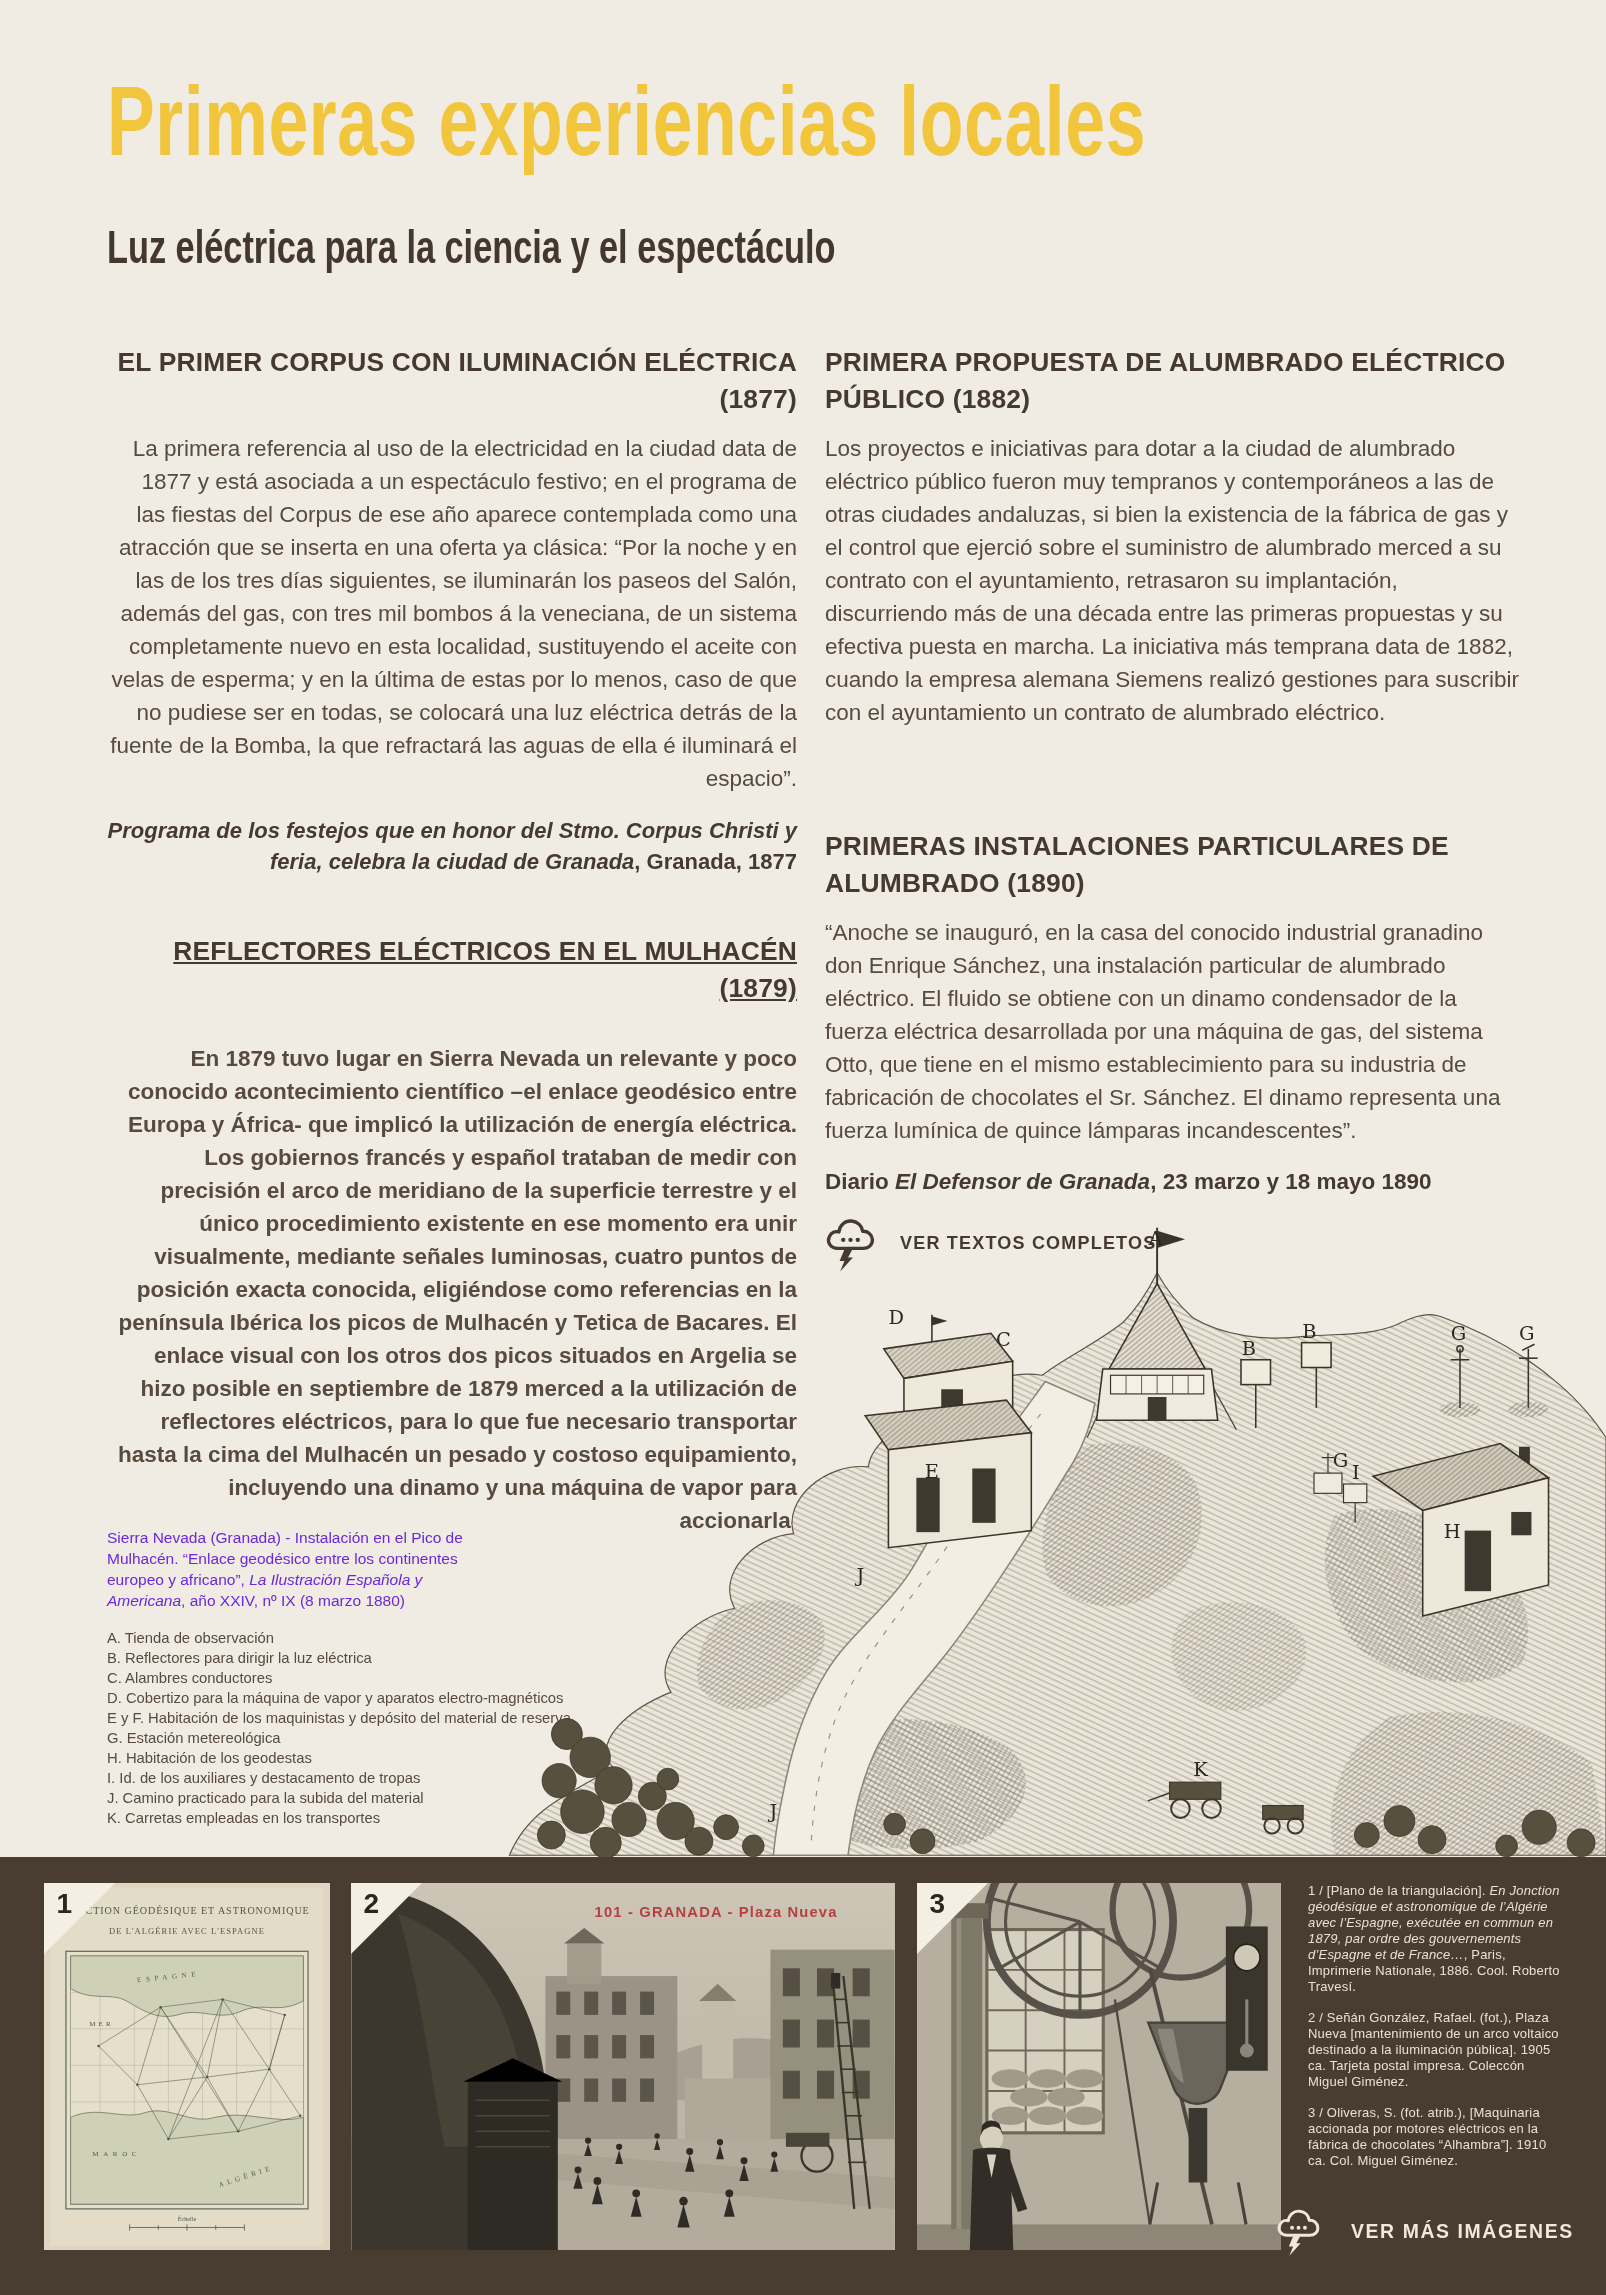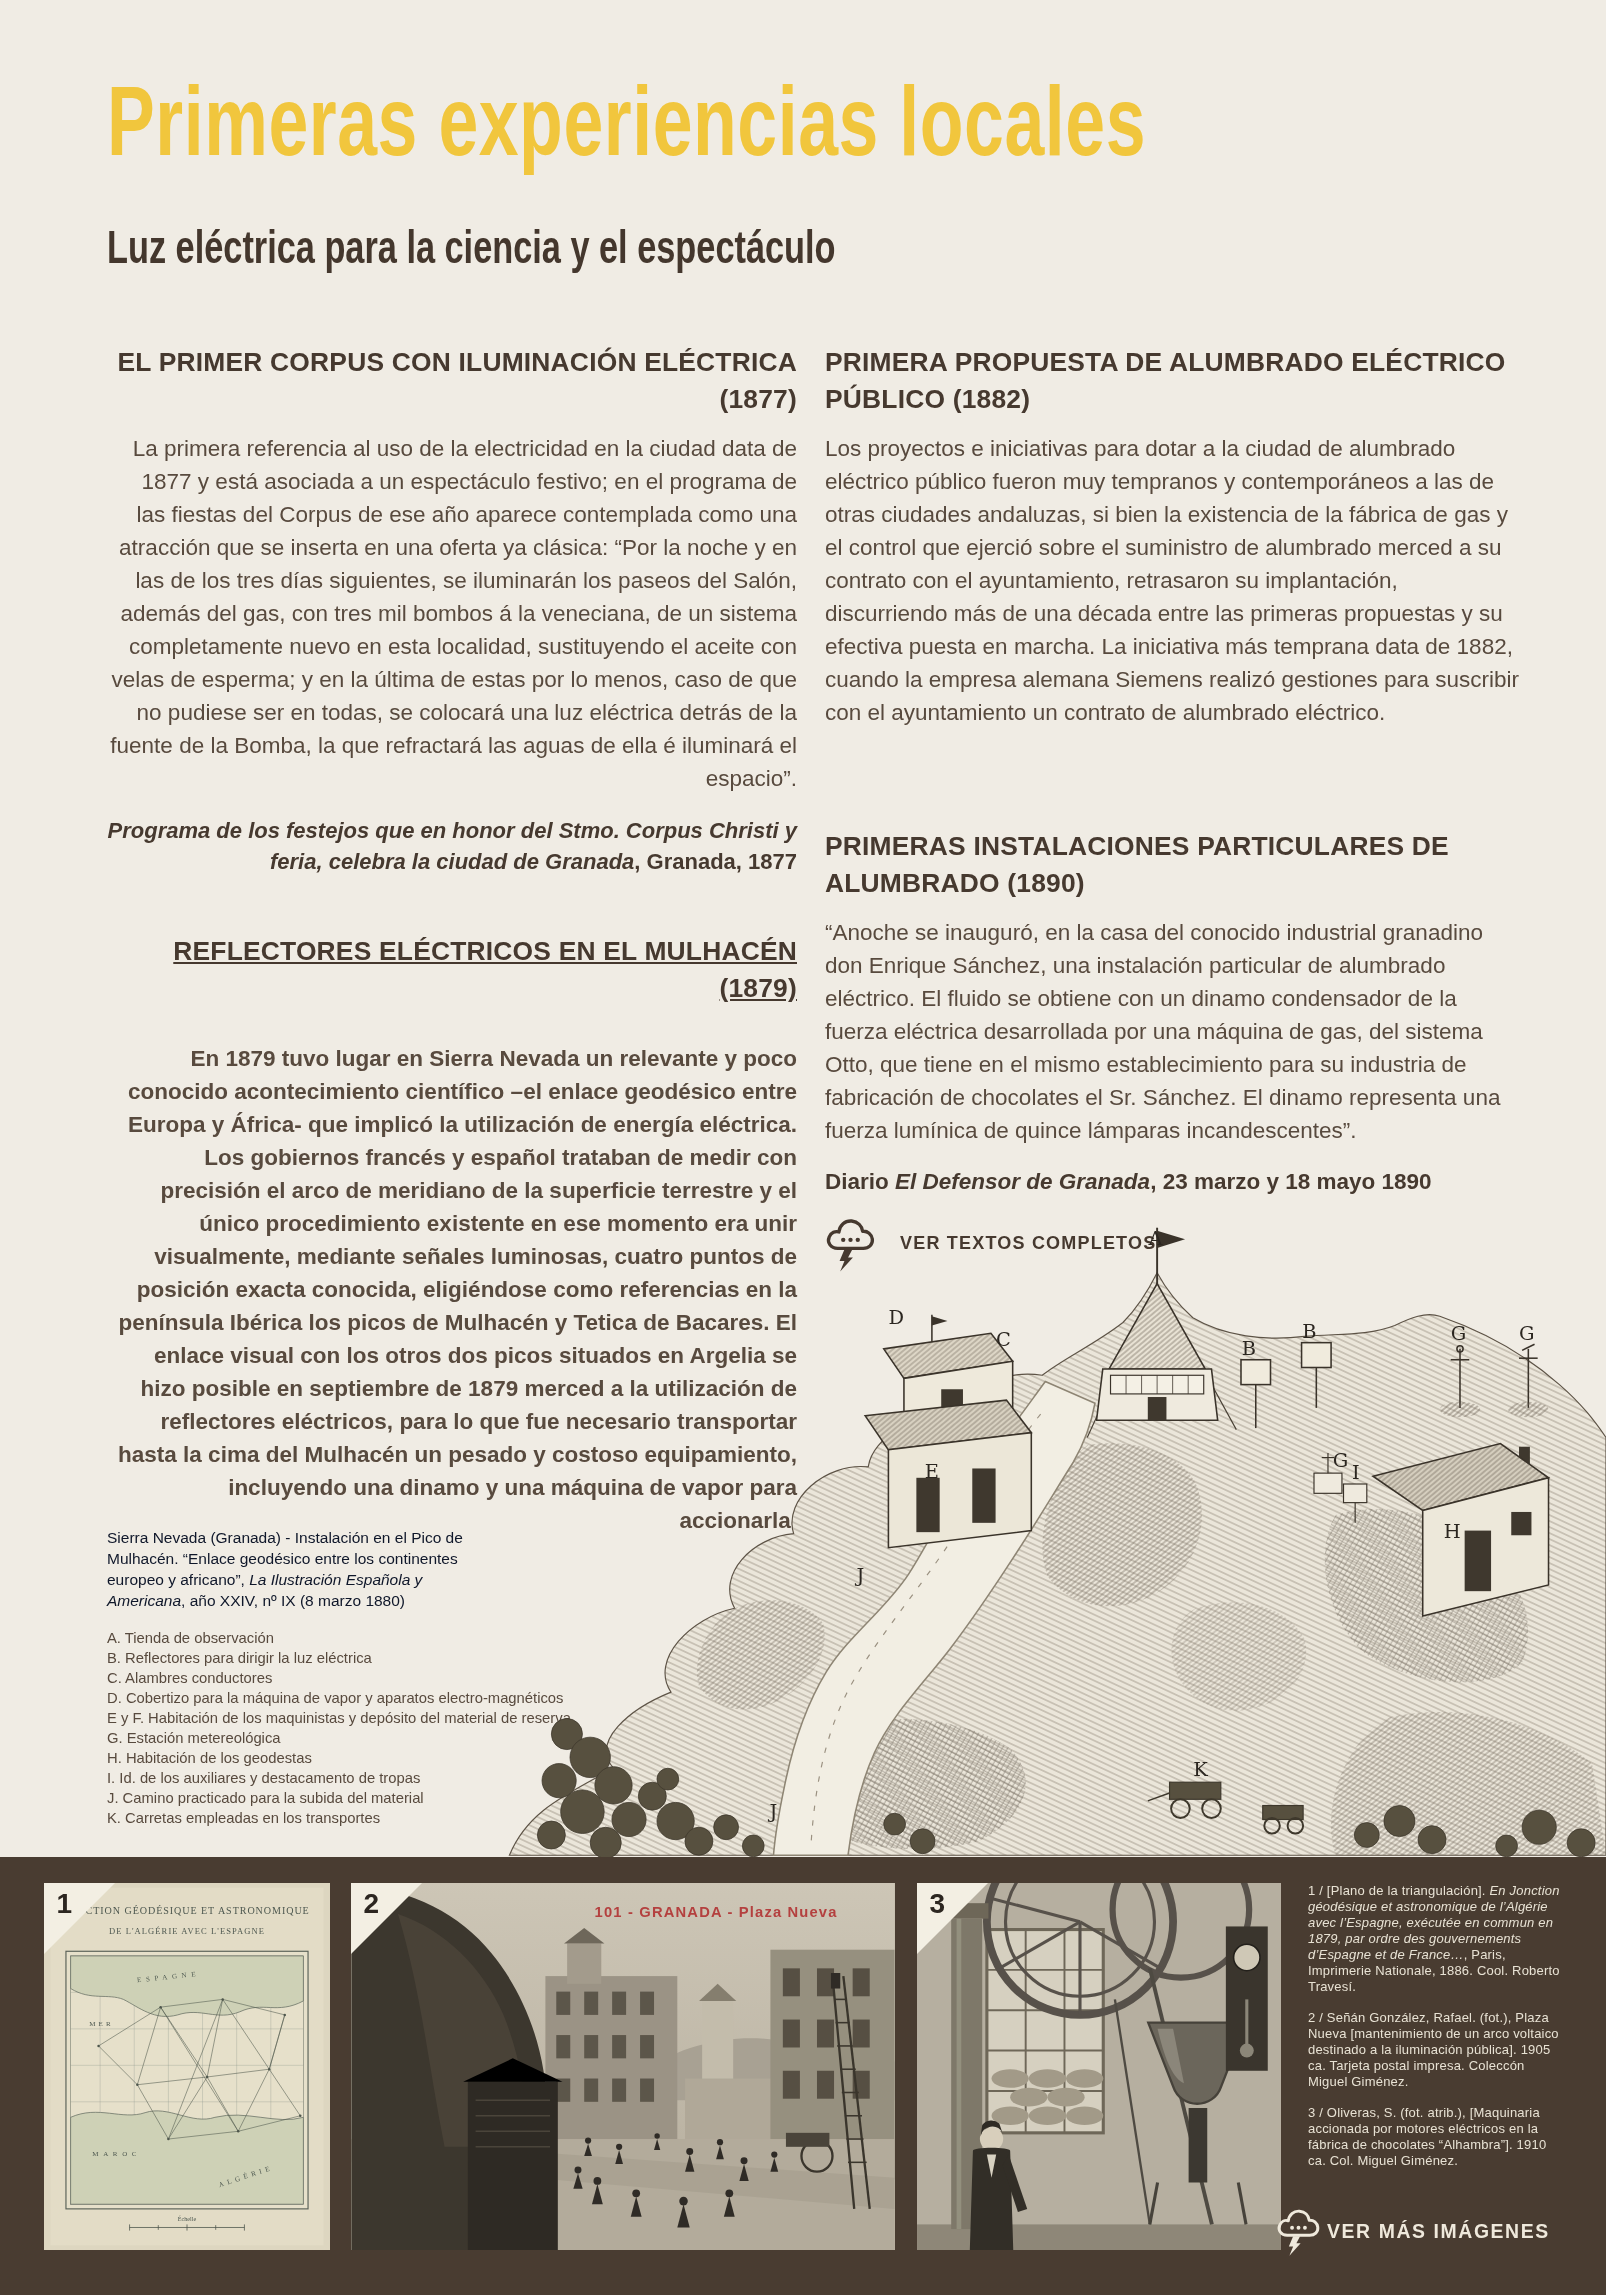--- a/index.html
+++ b/index.html
@@ -28,37 +28,37 @@
   }
   p.body{font-size:22.5px;line-height:33px;margin:14px 0 0 0;color:#584a3e;}
   p.cite{font-size:22px;line-height:31px;font-weight:700;color:#46392f;margin:20px 0 0 0;}
   .it{font-style:italic;}
   h3.sec.gap1{margin-top:56px;text-decoration:underline;}
   h3.sec.gap2{margin-top:99px;}
   p.body.gap3{margin-top:35px;font-weight:bold;}
   .textlink{display:flex;align-items:center;gap:24px;margin-top:17px;color:#46392f;cursor:pointer;}
   .textlink .lbl{font-size:18px;font-weight:700;letter-spacing:1.2px;}
   .cloud-icon{flex:0 0 auto;}
-  #fig-caption{position:absolute;left:107px;top:1527px;width:373px;font-size:15.5px;line-height:21px;color:#0f172a;}
+  #fig-caption{position:absolute;left:107px;top:1527px;width:373px;font-size:15.5px;line-height:21px;color:#6d28d9;}
   #legend{position:absolute;left:107px;top:1628px;width:513px;}
   .legend-line{font-size:14.8px;line-height:20px;color:#584a3e;}
   #figure-svg{position:absolute;left:497px;top:1111px;}
   #figure-svg .marker{font-family:"DejaVu Serif", serif;font-size:25px;fill:#2b2620;}
   footer{position:absolute;left:0;top:1857px;width:1606px;height:439px;background:#493c31;}
   .photo{position:absolute;top:26px;height:367px;overflow:hidden;background:#8f887a;}
   .photo svg{display:block;}
   #photo-1{left:44px;width:286px;background:#ddd6c0;}
   #photo-2{left:351px;width:544px;background:#c3bcab;}
   #photo-3{left:917px;width:364px;background:#b6afa0;}
   .badge{position:absolute;top:0;left:0;width:71px;height:71px;background:#f3efe3;
     clip-path:polygon(0 0,100% 0,0 100%);}
   .badge span{position:absolute;top:4.7px;left:12.4px;font-size:28px;font-weight:700;color:#2c2620;}
   #captions-col{position:absolute;left:1308px;top:26.4px;width:259px;}
   .fcaption{margin:0 0 14.8px 0;font-size:13px;line-height:16px;letter-spacing:0.2px;color:#e8e2d4;}
-  #more-link{position:absolute;left:1276px;top:348px;display:flex;align-items:center;gap:6px;color:#efe9dc;cursor:pointer;}
+  #more-link{position:absolute;left:1276px;top:348px;display:flex;align-items:center;gap:30px;color:#efe9dc;cursor:pointer;}
   #more-link .lbl{font-size:19.4px;font-weight:700;letter-spacing:1.6px;}
   .maptext{font-family:"Liberation Serif", serif;fill:#4e5850;}
 </style>
 </head>
 <body>
 
 <div class="main-title">Primeras experiencias locales</div>
 <div class="subtitle">Luz eléctrica para la ciencia y el espectáculo</div>
 
 <div class="col left">

